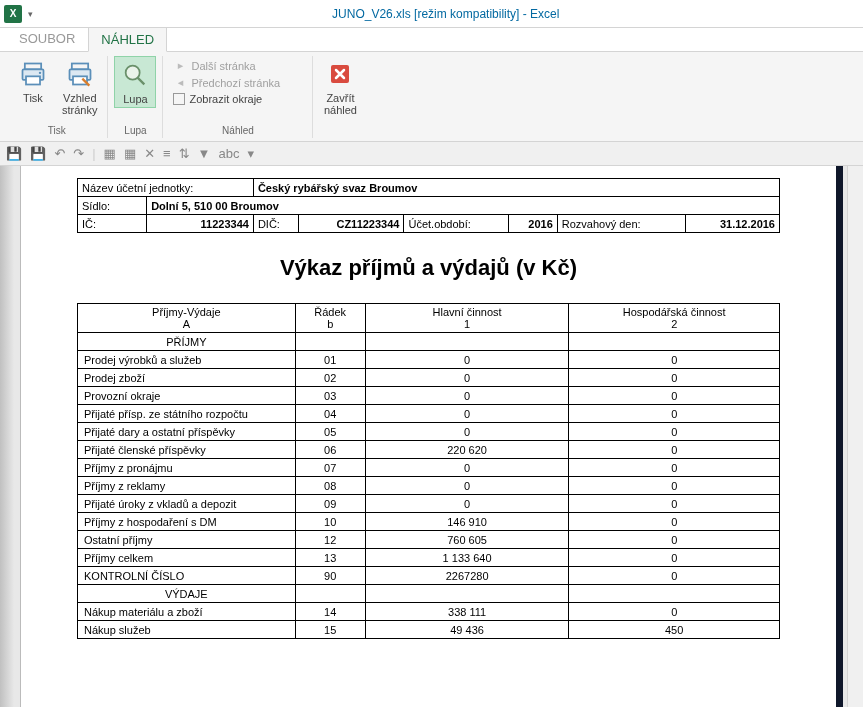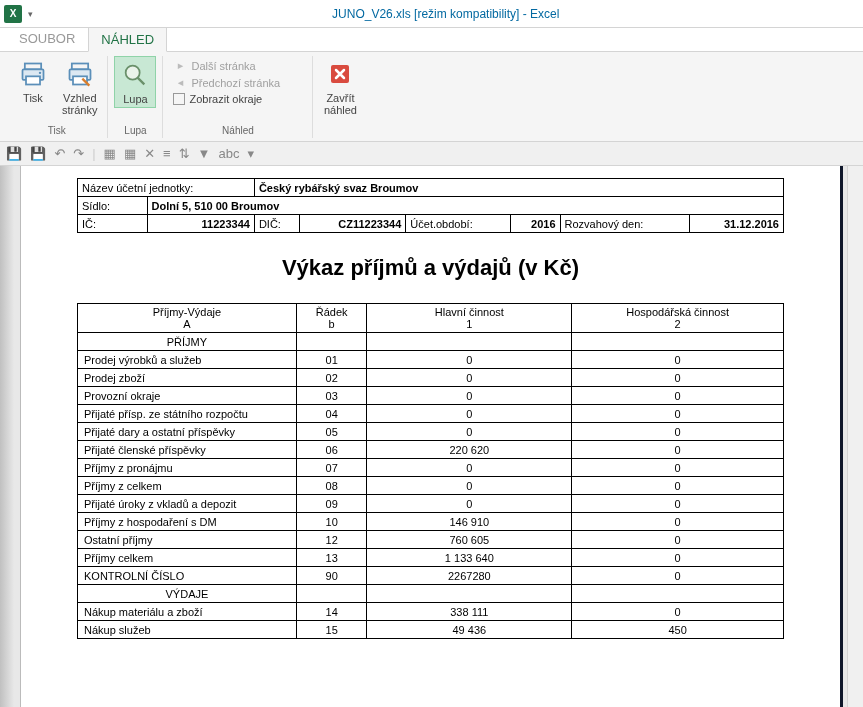--- a/index.html
+++ b/index.html
@@ -26,21 +26,21 @@
 .ribbon-nav-item { display: flex; align-items: center; gap: 4px; font-size: 11px; color: #a0a0a0; padding: 1px 4px; }
 .ribbon-nav-item .chk { width: 12px; height: 12px; border: 1px solid #999; display: inline-block; }
 .ribbon-nav-item .arrow-icon { width: 14px; display: inline-block; text-align: center; color: #bbb; font-size: 11px; }
 .ribbon-nav-item.enabled { color: #444; }
 
 .qat { height: 24px; background: #f0f0f0; border-bottom: 1px solid #d4d4d4; display: flex; align-items: center; padding: 0 6px; gap: 8px; }
 .qat .qat-btn { color: #888; font-size: 13px; cursor: default; }
 
 .preview-area { position: absolute; top: 166px; left: 0; right: 0; bottom: 0; background: #e8e8e8; overflow: hidden; }
 .shadow-bar-left { position: absolute; left: 0; top: 0; bottom: 0; width: 14px; background: linear-gradient(to right, #c0c0c0, #e8e8e8); }
-.page { position: absolute; left: 20px; top: 0; right: 20px; bottom: 0; background: #fff; padding: 12px 56px 2px 56px; border-left: 1px solid #bbb; border-right: 3px solid #0f172a; }
+.page { position: absolute; left: 20px; top: 0; right: 20px; bottom: 0; background: #fff; padding: 12px 56px 2px 56px; border-left: 1px solid #bbb; border-right: 7px solid #0f172a; }
 .scrollbar-v { position: absolute; right: 0; top: 0; bottom: 0; width: 16px; background: #f0f0f0; border-left: 1px solid #d4d4d4; }
 
 .header-table { width: 100%; border-collapse: collapse; }
 .header-table td { border: 1px solid #000; padding: 2px 4px; font-size: 11px; height: 18px; vertical-align: middle; }
 .header-table .bold { font-weight: bold; }
 .header-table .right { text-align: right; }
 
 .report-title { text-align: center; font-size: 22px; font-weight: bold; margin: 22px 0 22px 0; }
 
 .data-table { width: 100%; border-collapse: collapse; }
@@ -255,21 +255,21 @@
             <td class="col-1">220 620</td>
             <td class="col-2">0</td>
           </tr>
           <tr>
             <td class="col-a">Příjmy z pronájmu</td>
             <td class="col-b">07</td>
             <td class="col-1">0</td>
             <td class="col-2">0</td>
           </tr>
           <tr>
-            <td class="col-a">Příjmy z celkem</td>
+            <td class="col-a">Příjmy z reklamy</td>
             <td class="col-b">08</td>
             <td class="col-1">0</td>
             <td class="col-2">0</td>
           </tr>
           <tr>
             <td class="col-a">Přijaté úroky z vkladů a depozit</td>
             <td class="col-b">09</td>
             <td class="col-1">0</td>
             <td class="col-2">0</td>
           </tr>

